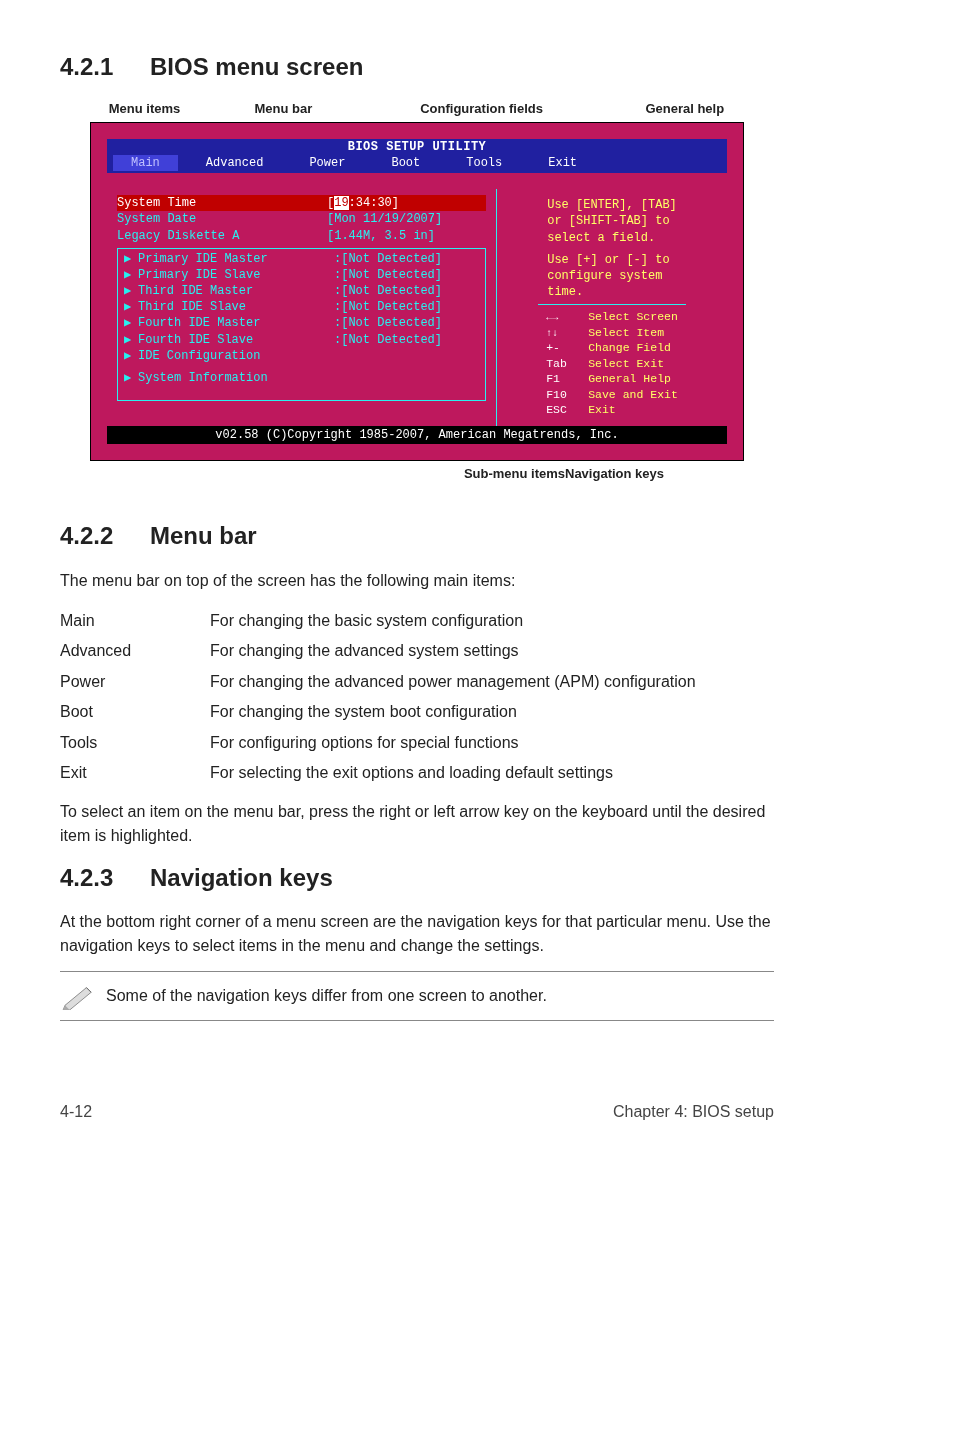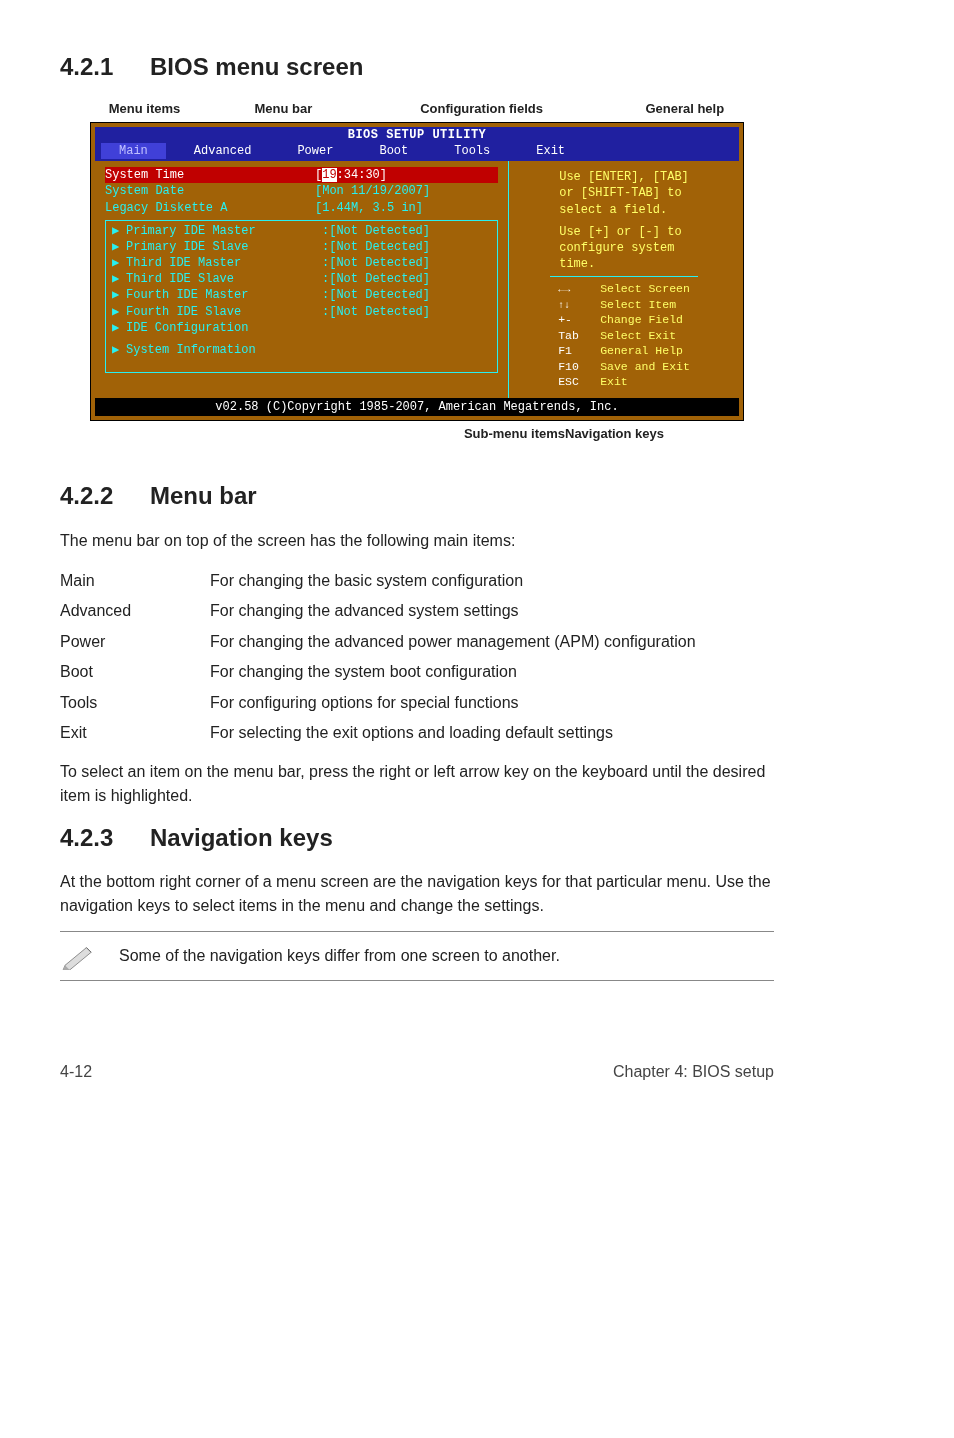--- a/index.html
+++ b/index.html
@@ -28,23 +28,23 @@
     margin-bottom: 4px;
     position: relative;
     padding-left: 30px;
   }
   .labels-row span {
     text-align: center;
   }
   .bios {
     font-family: "Courier New", monospace;
     font-size: 12px;
-    background: #a16207;
+    background: #be185d;
     color: #c0c0ff;
-    padding: 4px;
+    padding: 16px;
     margin: 0 30px 4px 30px;
     border: 1px solid #000;
     line-height: 1.35;
   }
   .bios-header {
     background: #2020a0;
     color: #ffffff;
     text-align: center;
     padding: 0;
     font-weight: bold;
@@ -59,20 +59,21 @@
   }
   .bios-menubar .menuitem {
     padding: 0 18px;
   }
   .bios-menubar .menuitem.active {
     background: #4040d8;
     color: #c0c0ff;
   }
   .bios-body {
     display: flex;
+    margin-top: 16px;
   }
   .bios-left {
     flex: 1;
     padding: 6px 10px;
     position: relative;
   }
   .bios-line {
     display: flex;
   }
   .bios-line .fld-label {
@@ -148,21 +149,21 @@
   }
   table.deftable td.term {
     width: 150px;
   }
   .notewrap {
     border-top: 1px solid #888;
     border-bottom: 1px solid #888;
     padding: 10px 0;
     display: flex;
     align-items: center;
-    gap: 21px;
+    gap: 8px;
     margin: 12px 0 50px 0;
   }
   .noteicon {
     width: 38px;
     height: 28px;
   }
   .footer {
     display: flex;
     justify-content: space-between;
     font-size: 16px;

